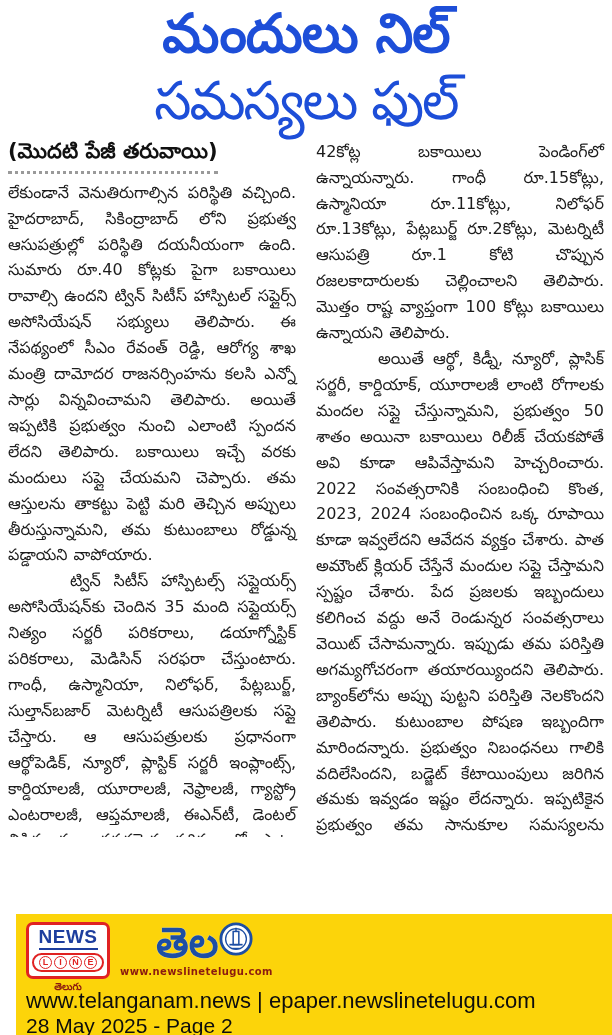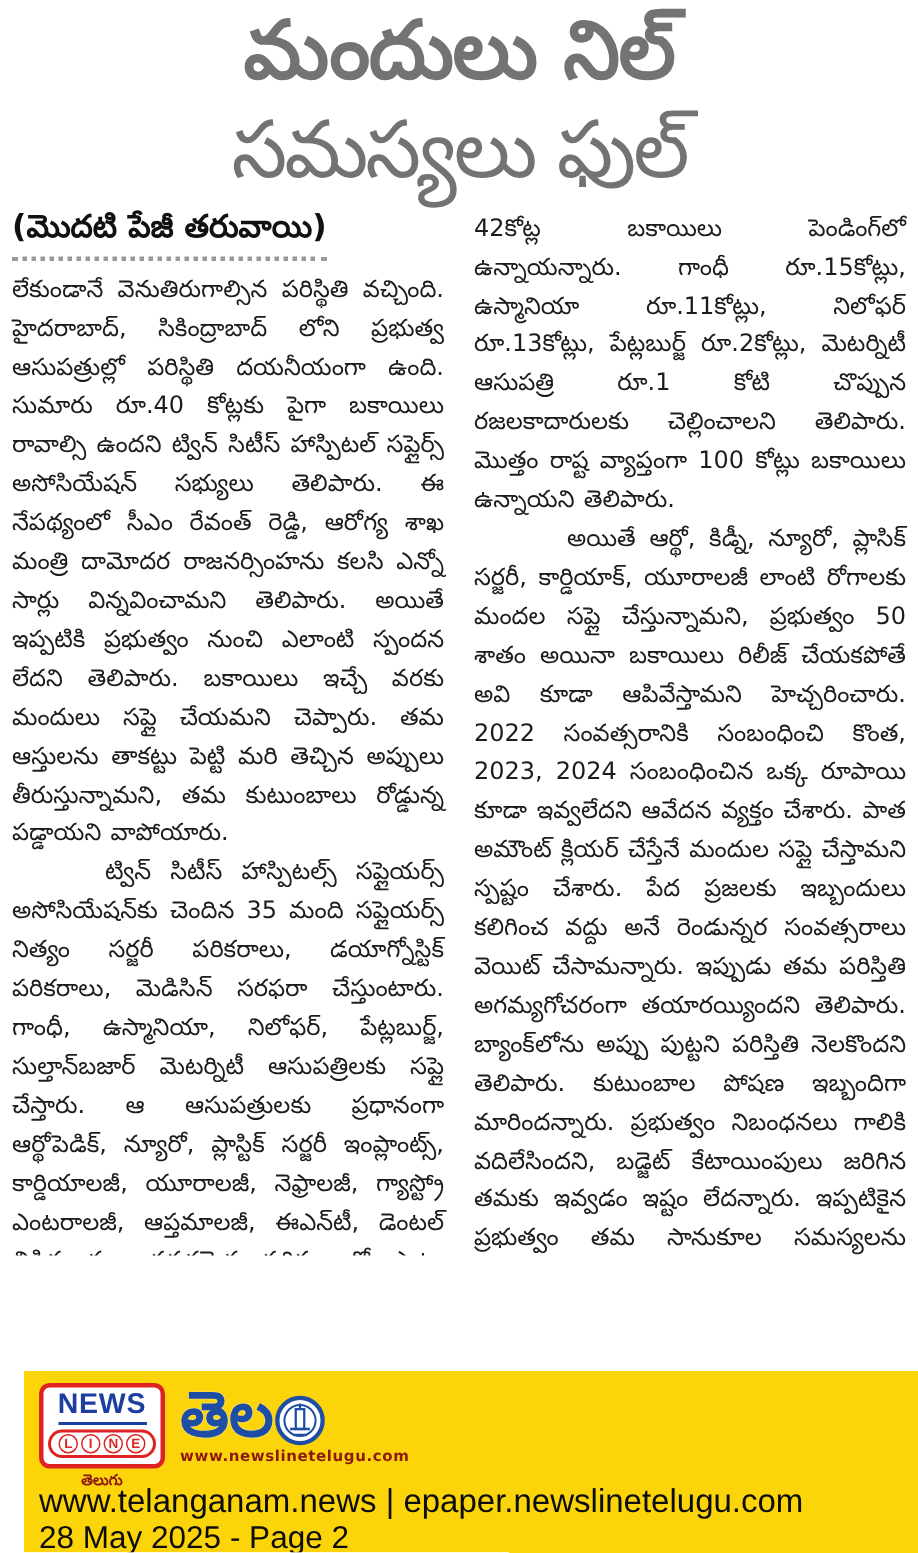--- a/index.html
+++ b/index.html
@@ -14,21 +14,21 @@
   html,body{background:#ffffff;}
   .page{
     position:relative;
     width:612px;height:1035px;
     background:#ffffff;
     overflow:hidden;
     font-family:"DejaVu Sans","Liberation Sans",sans-serif;
     color:var(--ink);
   }
   
-  .headline{ text-align:center; padding-top:4px; color:#737373; }
+  .headline{ text-align:center; padding-top:4px; color:#1d4ed8; }
   .headline .line1{
     font-size:54px; font-weight:bold; line-height:1.1; letter-spacing:-1px;
   }
   .headline .line2{
     font-size:53px; font-weight:normal; line-height:1.12; letter-spacing:-2px;
     margin-top:8px;
   }
   
   .article{
     display:flex; gap:20px;
@@ -86,22 +86,23 @@
     font-family:"Liberation Sans",sans-serif;
   }
   .newsline-telugu{
     font-size:10px; font-weight:bold; color:var(--brand_maroon);
     margin-top:2px;
   }
   .telanganam{ flex:0 0 auto; text-align:center; }
   .telanganam-word{
     font-size:42px; font-weight:bold; line-height:1.0;
     color:var(--telanganam_blue);
-    display:flex; align-items:flex-end; gap:1px;
+    display:flex; align-items:flex-start; gap:1px;
     text-shadow:0 0 1px #ffffff;
+    margin-left:36px;
   }
   .globe{
     width:34px;height:34px; flex:0 0 auto;
   }
   .telanganam-site{
     font-size:10px; font-weight:bold; color:var(--brand_maroon);
     margin-top:2px; letter-spacing:.4px;
   }
   .footer-text{
     font-family:"Liberation Sans",sans-serif;

